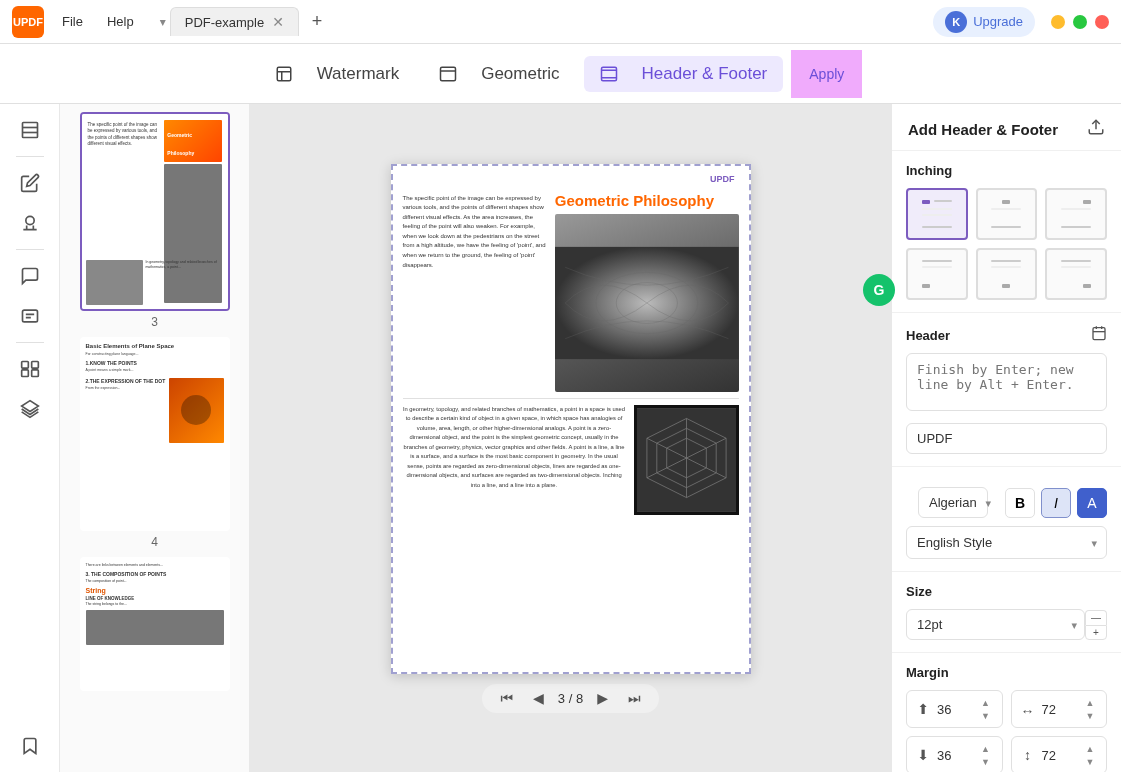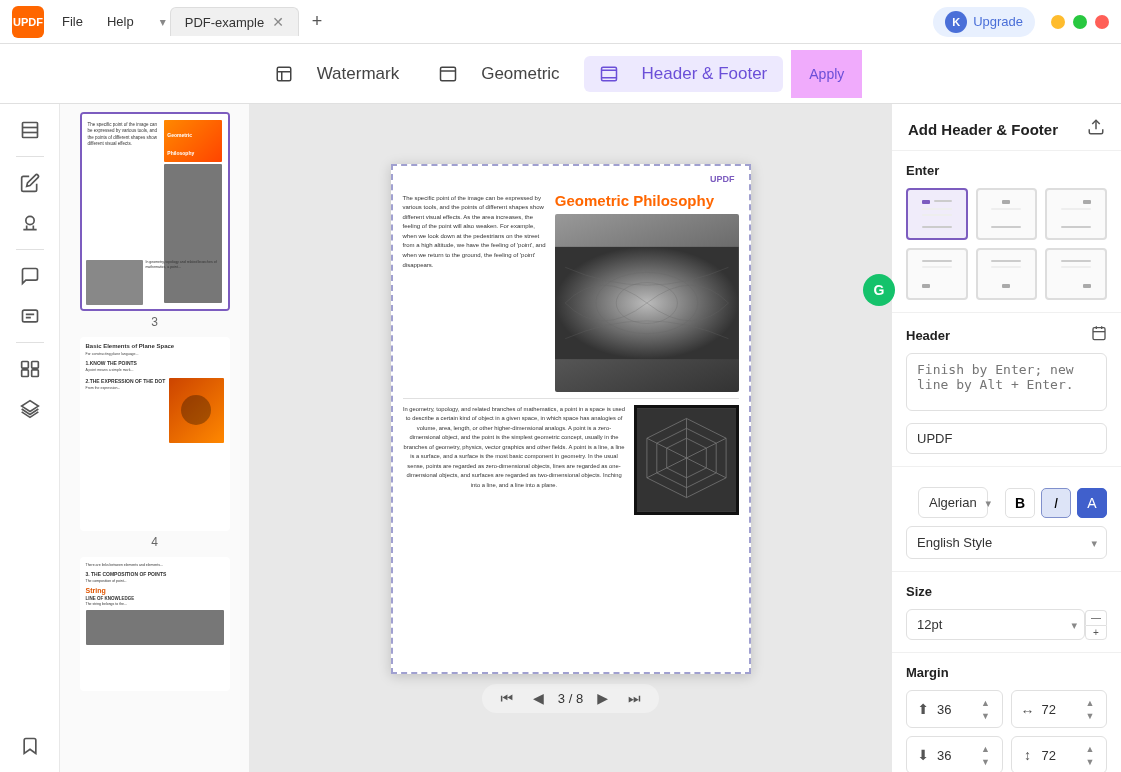--- a/index.html
+++ b/index.html
@@ -359,21 +359,21 @@
       <span class="right-panel-icon">
         <svg width="18" height="18" viewBox="0 0 24 24" fill="none" stroke="#555" stroke-width="2">
             <path d="M21 15v4a2 2 0 01-2 2H5a2 2 0 01-2-2v-4"></path>
             <polyline points="17 8 12 3 7 8"></polyline>
             <line x1="12" y1="3" x2="12" y2="15"></line>
           </svg>
       </span>
     </div>
 
     <div class="section">
-      <div class="section-title">Enter</div>
+      <div class="section-title">Inching</div>
       <div class="layout-grid">
 
         <div class="layout-option selected">
           <div class="layout-preview">
             <div style="position:absolute;top:4px;left:4px;width:8px;height:4px;background:#7c5cbf;border-radius:1px;"></div>
             <div style="position:absolute;top:4px;left:16px;right:4px;height:2px;background:#ccc;border-radius:1px;"></div>
             <div style="position:absolute;bottom:4px;left:4px;right:4px;height:2px;background:#ccc;border-radius:1px;"></div>
             <div style="position:absolute;top:12px;left:4px;right:4px;height:2px;background:#eee;border-radius:1px;"></div>
             <div style="position:absolute;top:18px;left:4px;right:4px;height:2px;background:#eee;border-radius:1px;"></div>
           </div>

